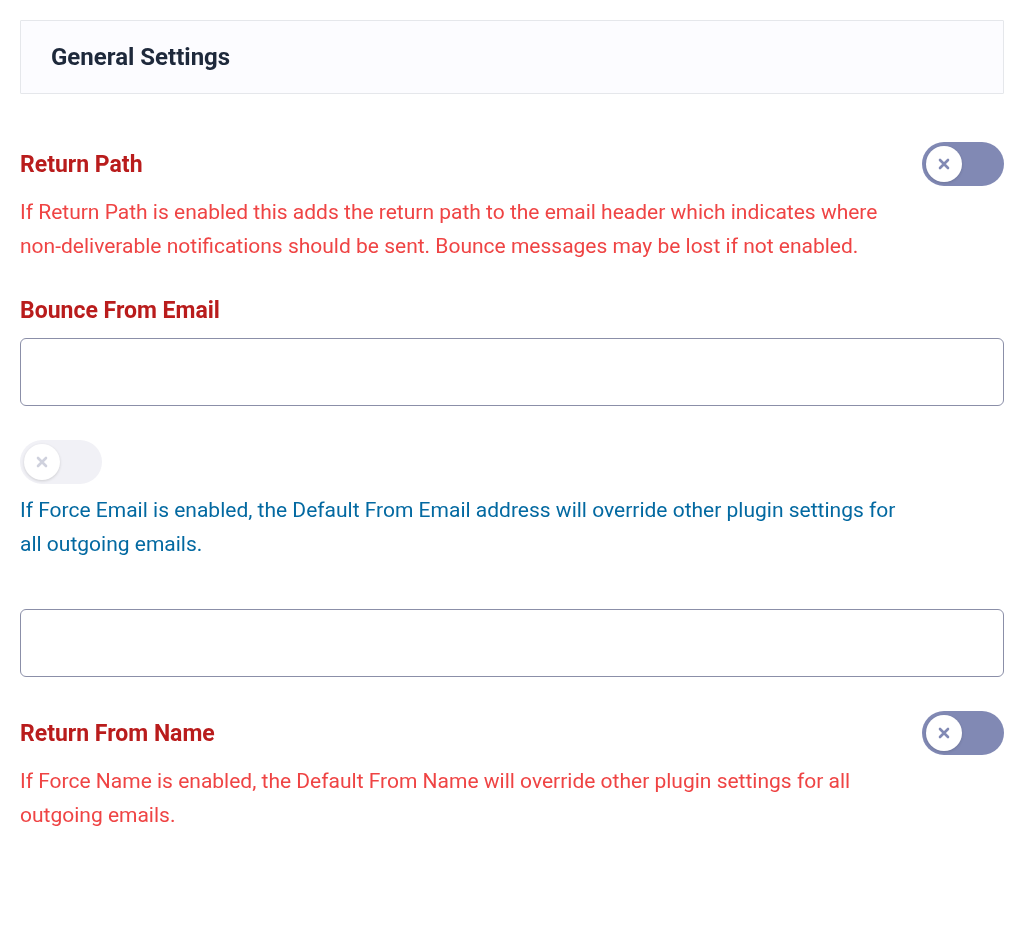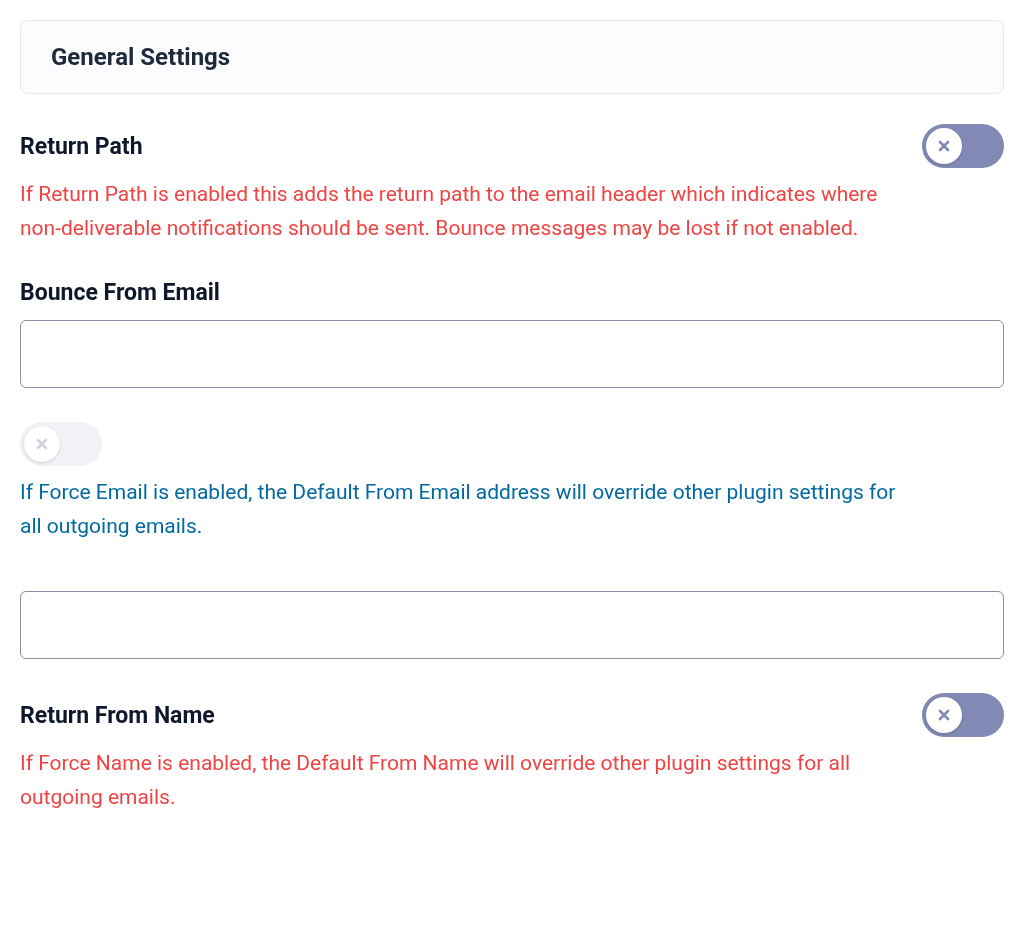--- a/index.html
+++ b/index.html
@@ -10,42 +10,42 @@
     body {
       font-family: -apple-system, BlinkMacSystemFont, "Segoe UI", Roboto, Helvetica, Arial, sans-serif;
       background: #ffffff;
       padding: 20px;
       width: 1024px;
       color: #1e293b;
     }
     .panel-header {
       background: #fcfcff;
       border: 1px solid #e5e7eb;
-      border-radius: 8px;
+      border-radius: 1px;
       padding: 22px 30px;
-      margin-bottom: 30px;
+      margin-bottom: 48px;
     }
     .panel-title {
       font-size: 24px;
       font-weight: 700;
       color: #1e293b;
     }
     .setting-row {
       margin-bottom: 34px;
     }
     .setting-header {
       display: flex;
       align-items: center;
       justify-content: space-between;
       margin-bottom: 10px;
     }
     .setting-label {
       font-size: 23px;
       font-weight: 700;
-      color: #0f172a;
+      color: #b91c1c;
     }
     .setting-label.disabled {
       color: #94a3b8;
     }
     .setting-desc {
       font-size: 21px;
       line-height: 1.6;
       color: #ef4444;
       max-width: 880px;
     }

